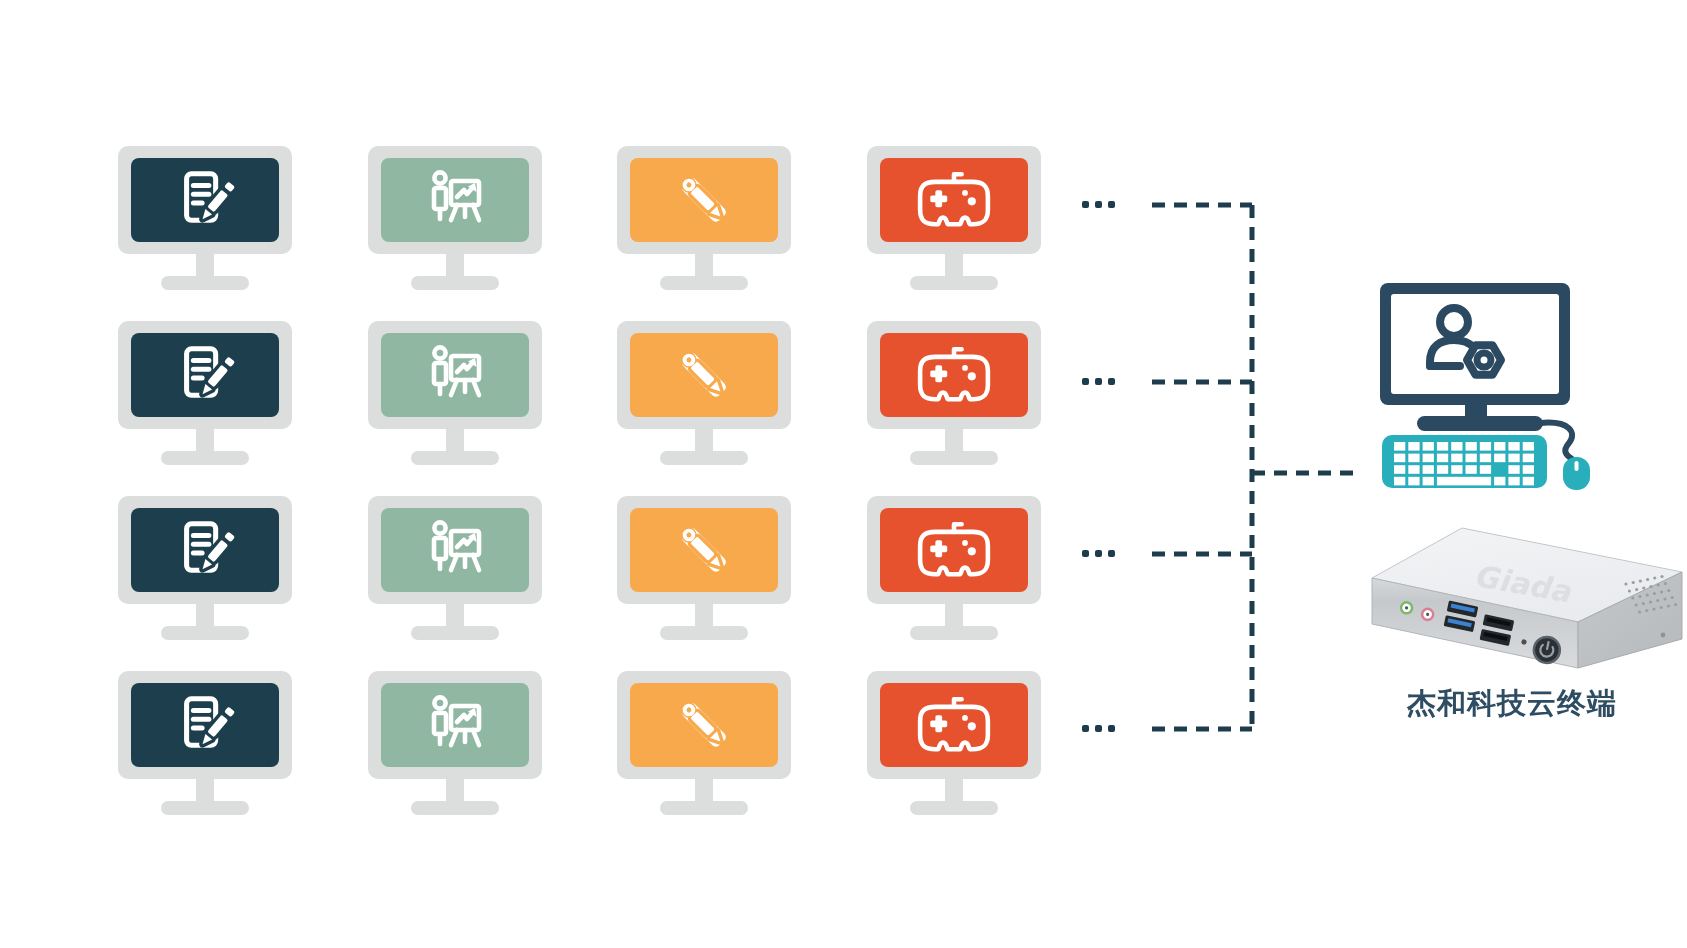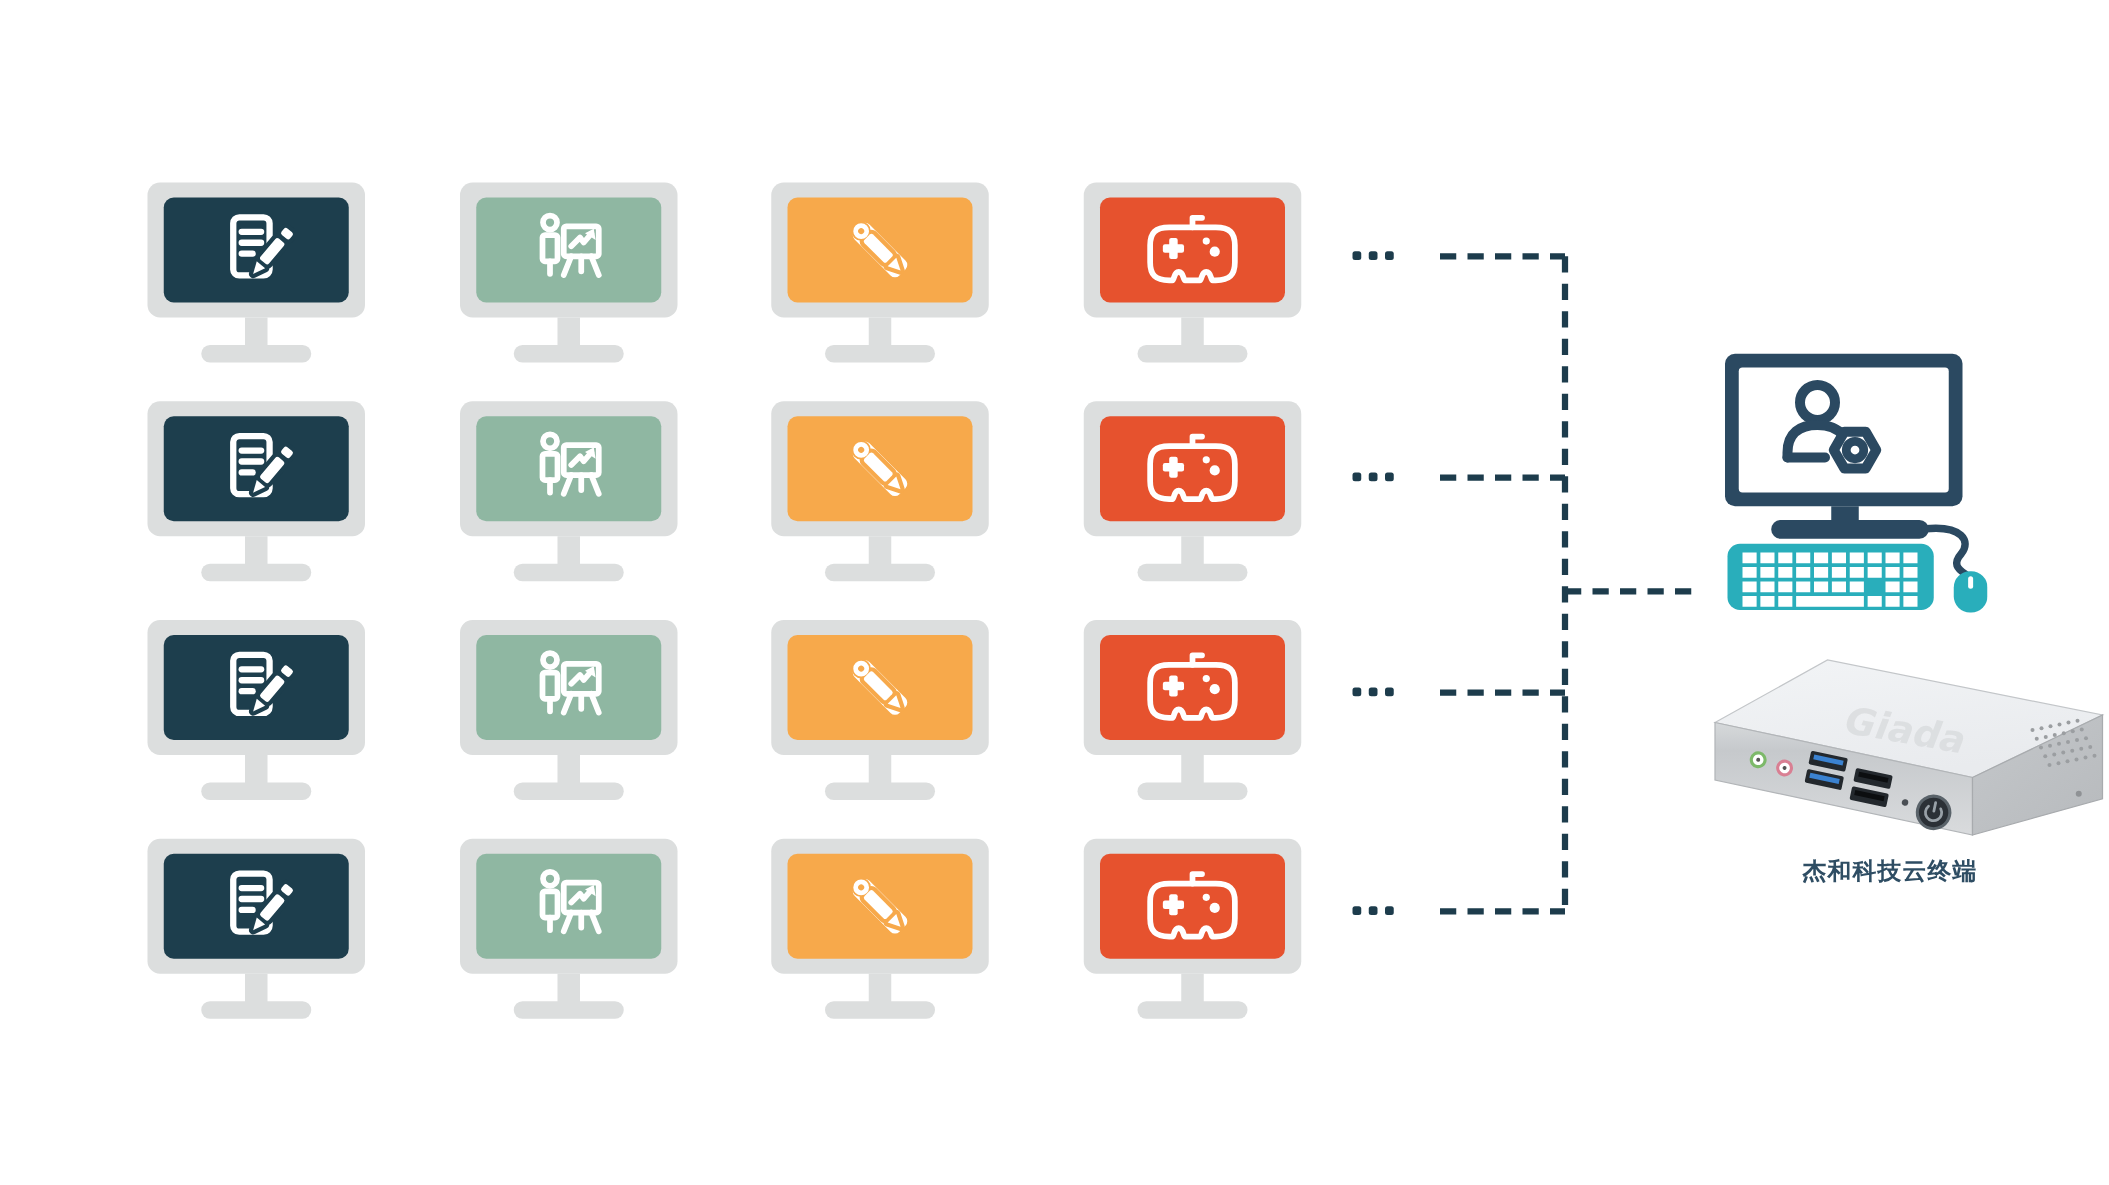--- a/index.html
+++ b/index.html
@@ -5,21 +5,21 @@
   html,body{margin:0;padding:0;background:#ffffff;font-family:"DejaVu Sans","Liberation Sans",sans-serif;}
   #canvas{position:relative;width:1687px;height:948px;background:#ffffff;overflow:hidden;}
   .monitor{position:absolute;width:174px;height:146px;}
   .bezel{position:absolute;left:0;top:0;width:174px;height:108px;background:#dcdede;border-radius:10px;}
   .screen{position:absolute;left:13px;top:12px;width:148px;height:84px;border-radius:8px;display:flex;align-items:center;justify-content:center;}
   .neck{position:absolute;left:78px;top:108px;width:18px;height:26px;background:#dcdede;}
   .base{position:absolute;left:43px;top:130px;width:88px;height:14px;background:#dcdede;border-radius:7px;}
   .dotsrow{position:absolute;display:flex;gap:6px;}
   .dot{width:7px;height:7px;border-radius:2px;}
   #label{position:absolute;left:1372px;top:684px;width:280px;text-align:center;
-         font-size:19px;font-weight:bold;letter-spacing:1px;}
+         font-size:29px;font-weight:bold;letter-spacing:1px;}
   svg{display:block;}
   .abs{position:absolute;}
 </style>
 </head>
 <body>
 
 <div id="canvas">
   <div id="label" style="color: rgb(46, 77, 99);">杰和科技云终端</div>
 <div class="monitor" style="left: 118px; top: 146px;">
       <div class="bezel"></div>

